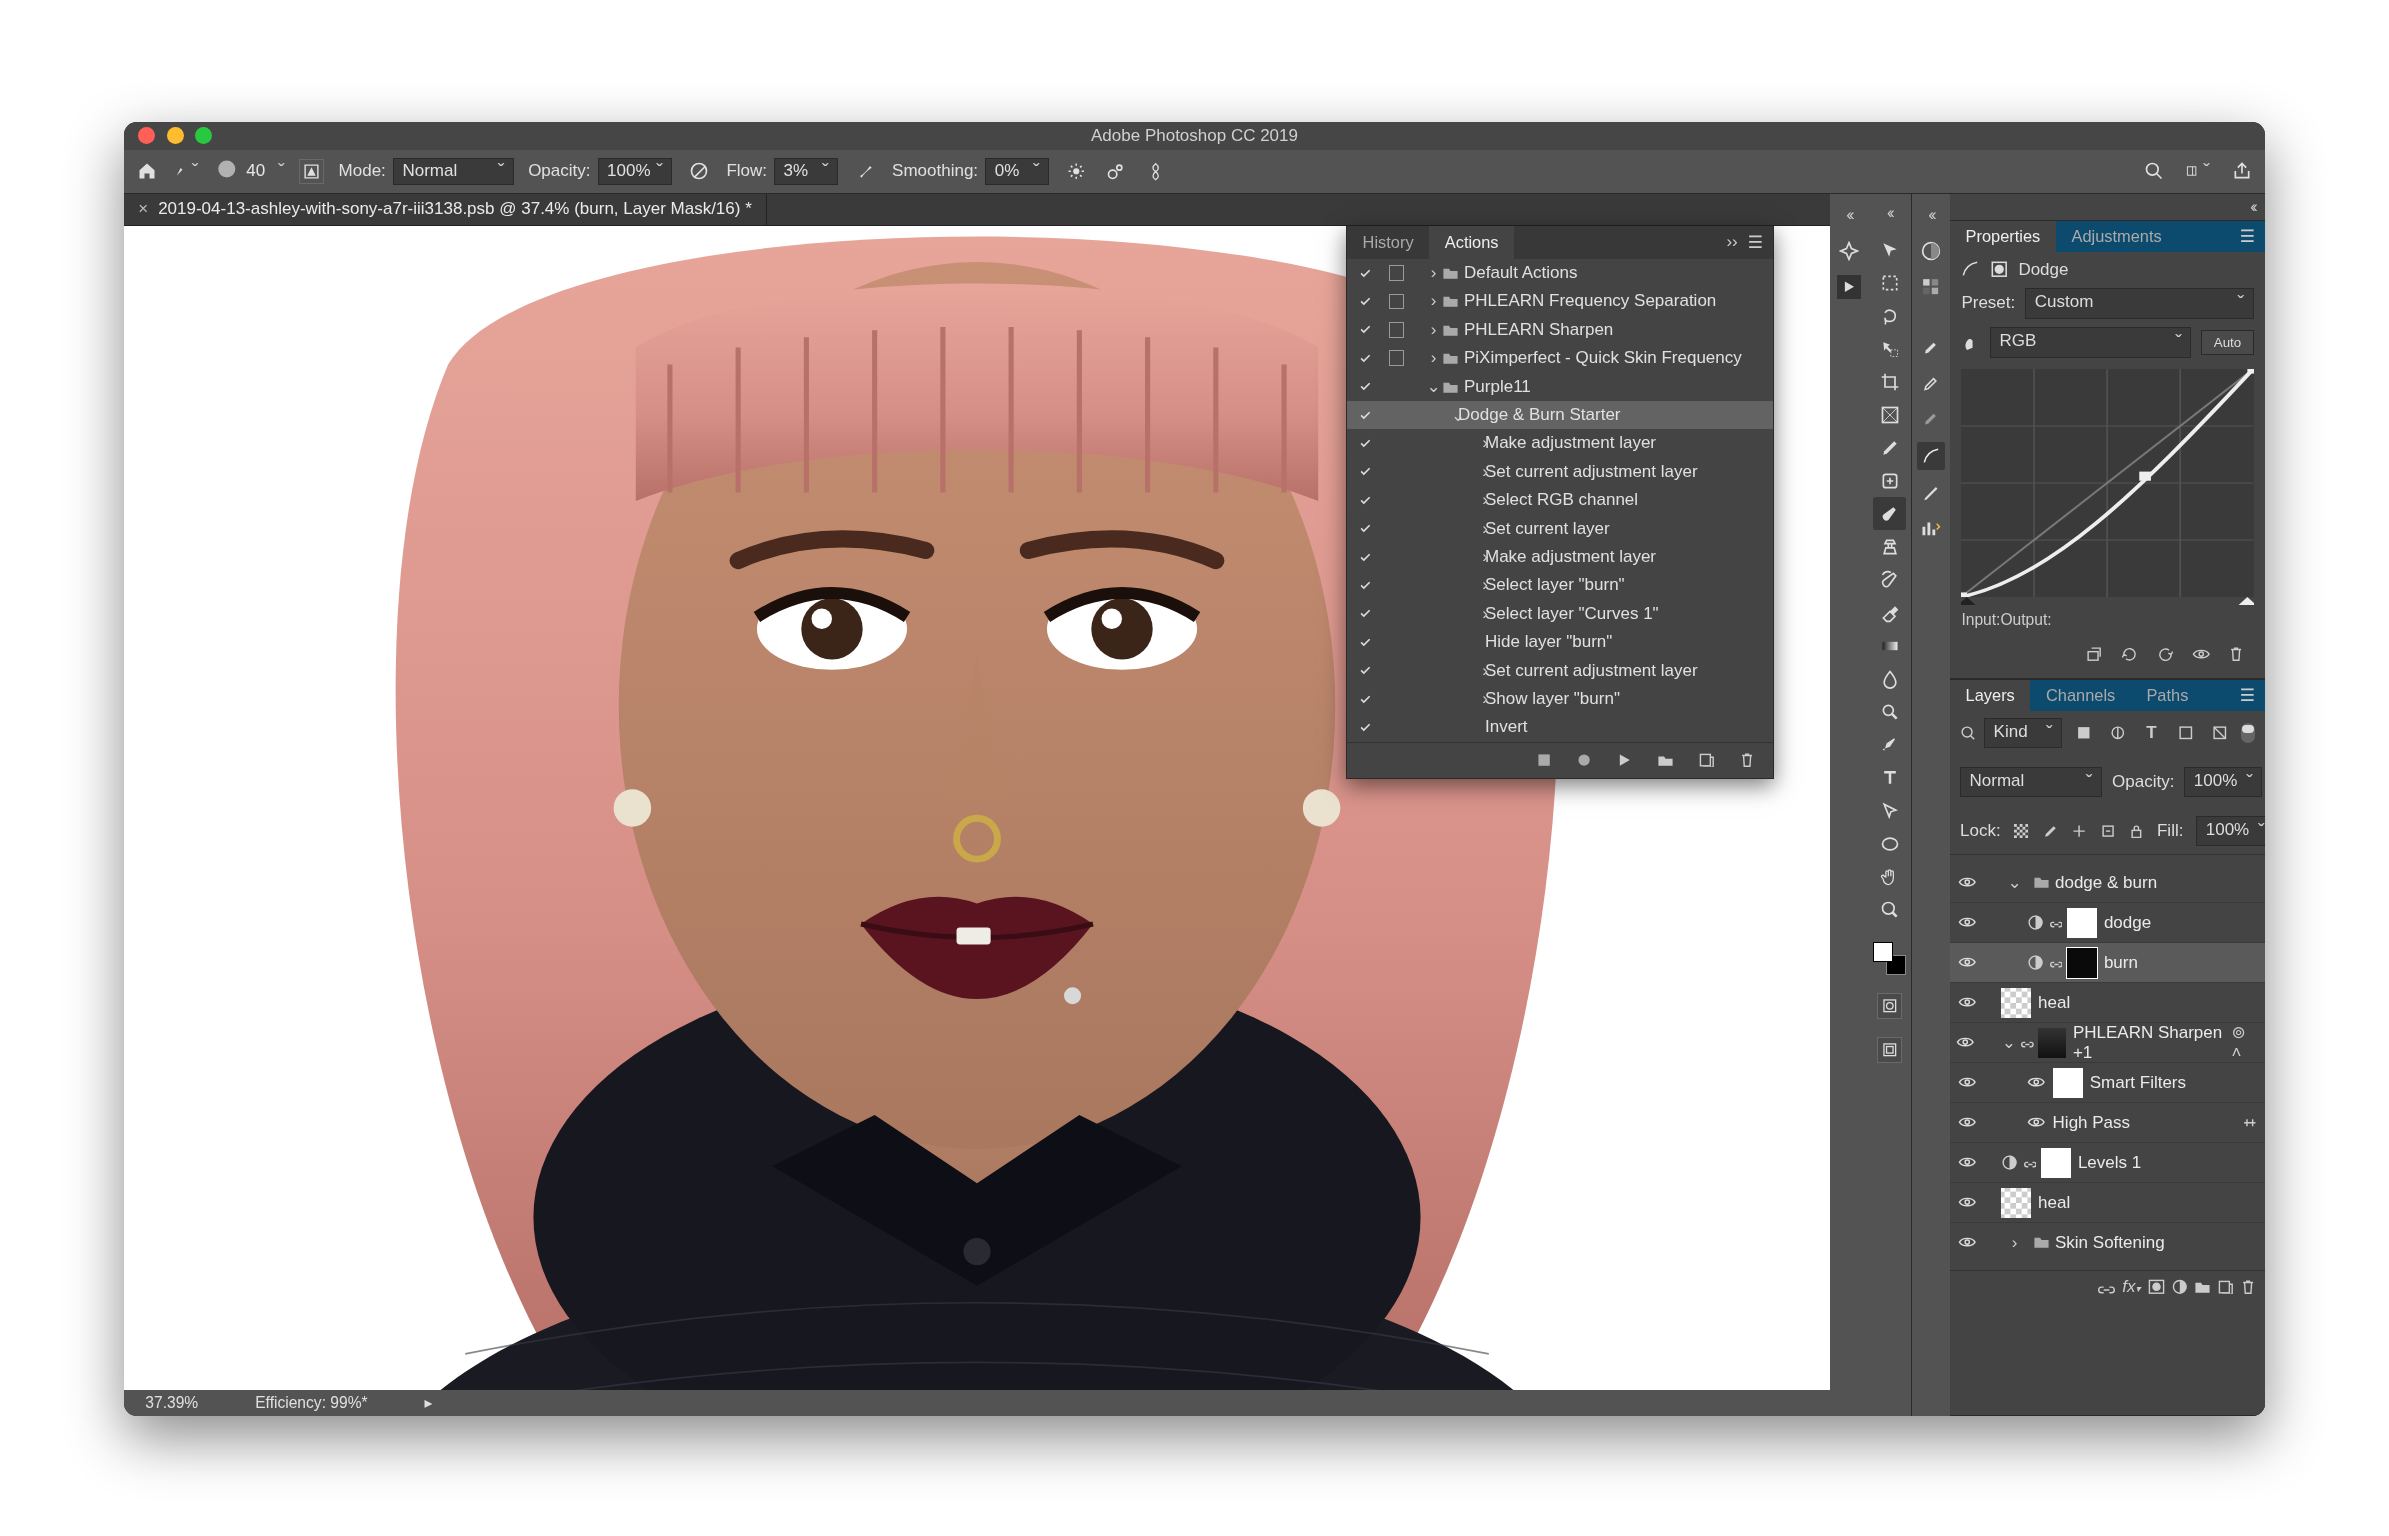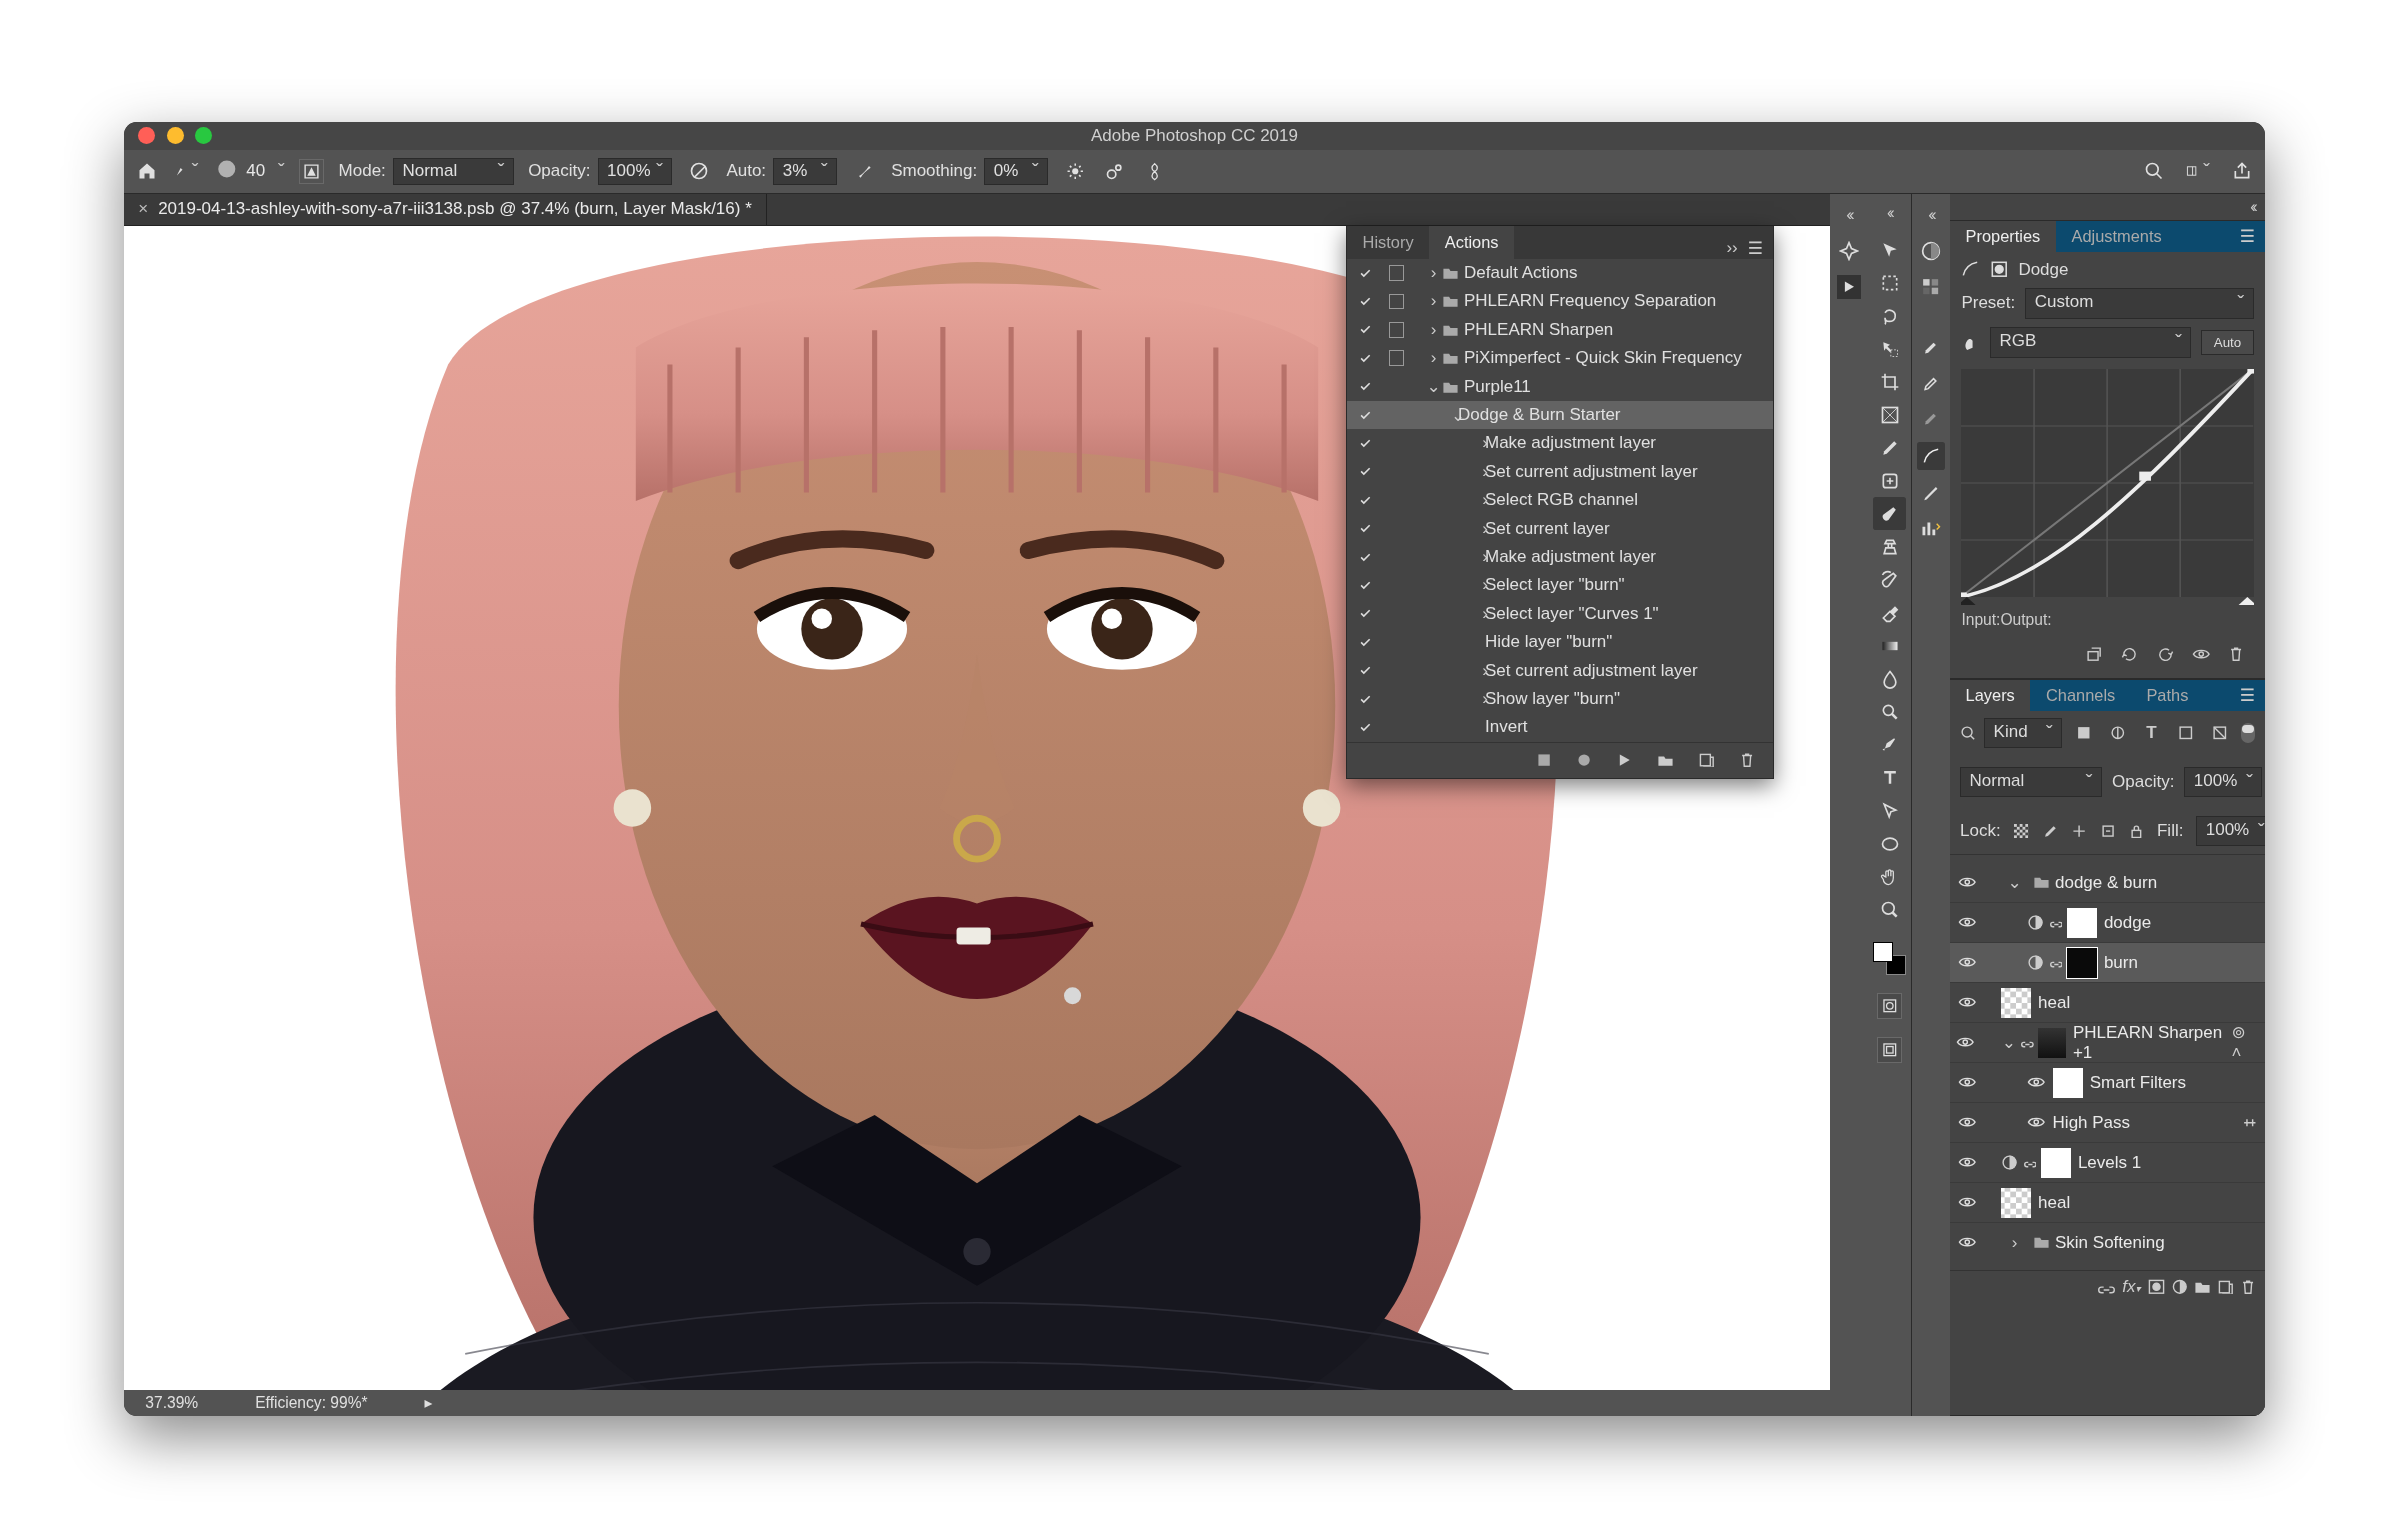--- a/index.html
+++ b/index.html
@@ -23,21 +23,21 @@
 .leftcol { flex:1; display:flex; flex-direction:column; min-width:0;}
 .tabbar { height:32px; background:#3a3a3a; display:flex; align-items:center; border-bottom:0.7px solid #222;}
 .doctab { padding:0 14.2px; height:100%; display:flex; align-items:center; gap:10px; color:#eaeaea; border-right:0.7px solid #222;}
 .doctab .x { color:#bbb;}
 .canvaswrap { flex:1; position:relative; background:#ffffff; }
 .canvas-svg { position:absolute; inset:0; width:100%; height:100%;}
 .statusbar { height:25.6px; background:#535353; display:flex; align-items:center; gap:57px; padding:0 21.3px; color:#e0e0e0; font-size:15.6px;}
 
 
 .actions-panel { position:absolute; top:0; left:1222px; width:428px; background:#444444; box-shadow:0 7.1px 21.3px rgba(0,0,0,0.5); border:0.7px solid #2a2a2a; border-top:none;}
-.panel-tabs { height:33px; background:#383838; display:flex; align-items:flex-end;}
+.panel-tabs { height:33px; background:#383838; display:flex; align-items:center;}
 .ptab { padding:0 15.6px; height:100%; display:flex; align-items:center; color:#aaa; font-size:16.4px;}
 .ptab.active { background:#444; color:#eee;}
 .panel-menu { margin-left:auto; padding:0 10px; display:flex; gap:10px; color:#ccc;}
 .arow { display:flex; align-items:center; height:28.4px; padding-right:7.1px;}
 .arow.sel { background:#636363;}
 .ack { width:36px; display:flex; justify-content:center;}
 .ack svg { width:12.8px;height:12.8px;}
 .amode { width:27px; display:flex; justify-content:center; color:#bbb;}
 .amode .sq { width:15.6px; height:15.6px; border:0.7px solid #999;}
 .aexp { width:27px; display:flex; justify-content:center; color:#ccc;}
@@ -142,21 +142,21 @@
           <span class="chev"></span>
         </div>
     </div>
     <div class="iconbox">
         <svg width="20" height="20" viewBox="0 0 24 24" fill="none" stroke="#e0e0e0" stroke-width="2">
           <circle cx="12" cy="12" r="9"></circle>
           <path d="M6 20l14-14"></path>
         </svg>
       </div>
     <div class="ob-item">
-      <span>Auto:</span>
+      <span>Flow:</span>
       <div class="ob-sel ob-sm">
           <span>3%</span>
           <span class="chev"></span>
         </div>
     </div>
     <div class="iconbox">
         <svg width="20" height="20" viewBox="0 0 24 24" fill="#e0e0e0">
           <path d="M6 18c4-2 8-6 12-12l2 2c-6 4-10 8-12 12z"></path>
         </svg>
       </div>

